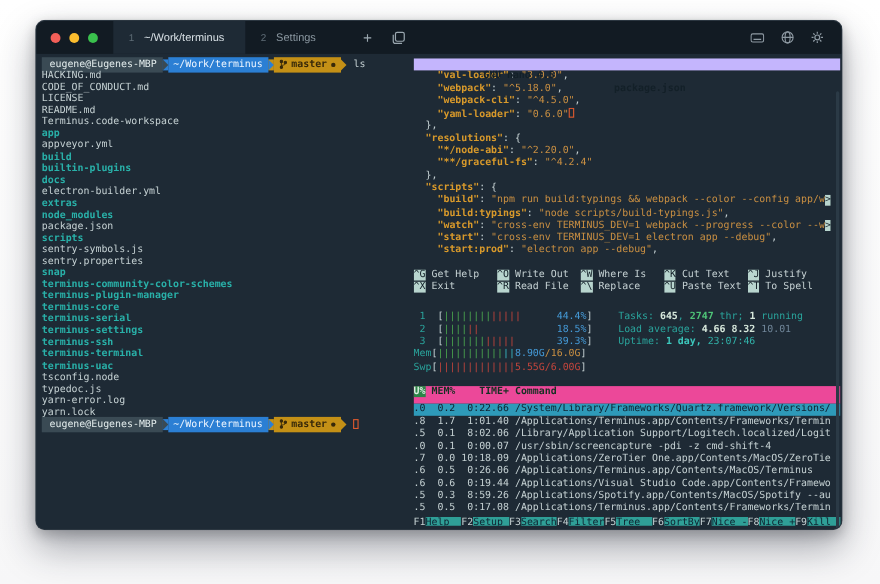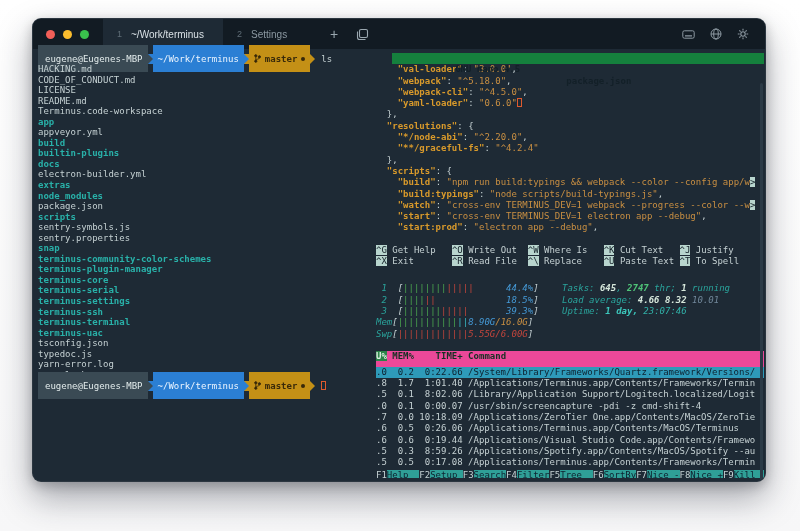--- a/index.html
+++ b/index.html
@@ -49,42 +49,42 @@
   .c-blue  { color:#459ad7; }
   .c-green { color:#4aa54e; }
   .c-red   { color:#c2453c; }
   .c-cyb   { color:#39b9c4; }
 
   .cursor-box { display:inline-block; width:5px; height:9px; border:1px solid #e05a2e; vertical-align:-1px; }
   .cont-mark  { background:#b8d5ce; color:#132028; }
 
   
   .prompt { display:flex; align-items:center; height:11px; margin:0 0 0 0; }
-  .pseg { display:flex; align-items:center; height:27px; padding:0 5px; font-size:9px; }
+  .pseg { display:flex; align-items:center; height:14px; padding:0 5px; font-size:9px; }
   .seg-user { background:#3a4a54; color:#e3ecec; padding-left:7px; }
   .seg-path { background:#2b7fd4; color:#eef6ff; }
   .seg-git  { background:#c49016; color:#38290a; font-weight:bold; gap:4px; }
   .arr { width:0; height:0; border-top:5.5px solid transparent; border-bottom:5.5px solid transparent; border-left:5px solid transparent; }
   .arr.u2p { border-left-color:#3a4a54; background:#2b7fd4; }
   .arr.p2g { border-left-color:#2b7fd4; background:#c49016; }
   .arr.g2bg { border-left-color:#c49016; background:transparent; }
   .gitdot { display:inline-block; width:4px; height:4px; border-radius:50%; background:#38290a; }
   .cmd { margin-left:6px; color:#c5d1d3; }
   .prompt .cursor-box { margin-left:6px; }
 
   
-  .nano-header { position:relative; height:11.3px; line-height:11.3px; background:#15803d; color:#132028; font-weight:bold; white-space:pre;margin-left:16px; }
+  .nano-header { position:relative; height:11.3px; line-height:11.3px; background:#c4b5fd; color:#132028; font-weight:bold; white-space:pre; }
   .nano-header .nh-app { margin-left:9px; }
   .nano-header .nh-file { position:absolute; left:50%; transform:translateX(-18%); }
   #nano-shortcuts { margin-top:11px; }
   .nk { background:#b8d5ce; color:#132028; }
   .ns-item { display:inline; }
 
   
-  .htop { position:relative; margin-top:16px;font-style:italic; }
+  .htop { position:relative; margin-top:16px; }
   #stats { position:absolute; left:186px; top:0; }
   #proc-header { margin-top:11px; }
   .proc-head { background:#ec4899; color:#143022; height:16px; line-height:10.6px; white-space:pre; font-weight:bold; }
   .sortcol { background:#2c8448; color:#ddeee1; }
   .proc { height:10.6px; line-height:10.6px; }
   .proc.sel { background:#2e9ab9; color:#0e2230; }
   #fbar { margin-top:1px; height:11px; line-height:11px; white-space:pre; }
   .fk-num { color:#c5d1d3; }
   .fk-lab { background:#2f9f97; color:#0e2230; }
 
@@ -183,21 +183,21 @@
             <div class="line c-fg">sentry.properties</div>
             <div class="line c-dir">snap</div>
             <div class="line c-dir">terminus-community-color-schemes</div>
             <div class="line c-dir">terminus-plugin-manager</div>
             <div class="line c-dir">terminus-core</div>
             <div class="line c-dir">terminus-serial</div>
             <div class="line c-dir">terminus-settings</div>
             <div class="line c-dir">terminus-ssh</div>
             <div class="line c-dir">terminus-terminal</div>
             <div class="line c-dir">terminus-uac</div>
-            <div class="line c-fg">tsconfig.json</div>
+            <div class="line c-fg">tsconfig.node</div>
             <div class="line c-fg">typedoc.js</div>
             <div class="line c-fg">yarn-error.log</div>
             <div class="line c-fg">yarn.lock</div>
           </div>
         <div class="prompt">
           <span class="pseg seg-user">eugene@Eugenes-MBP</span>
             <span class="arr u2p"></span>
             <span class="pseg seg-path">~/Work/terminus</span>
             <span class="arr p2g"></span>
             <span class="pseg seg-git">

